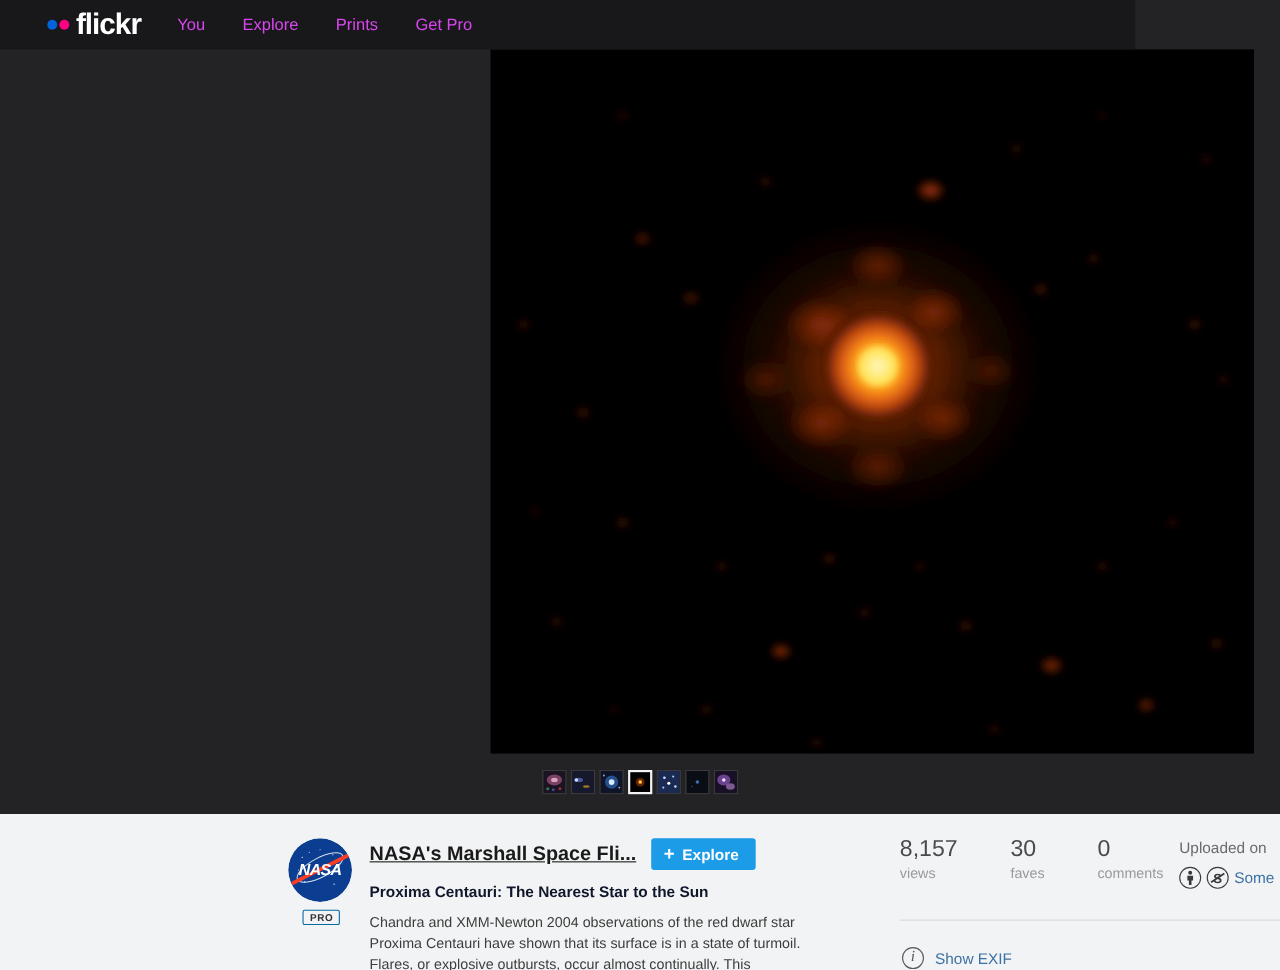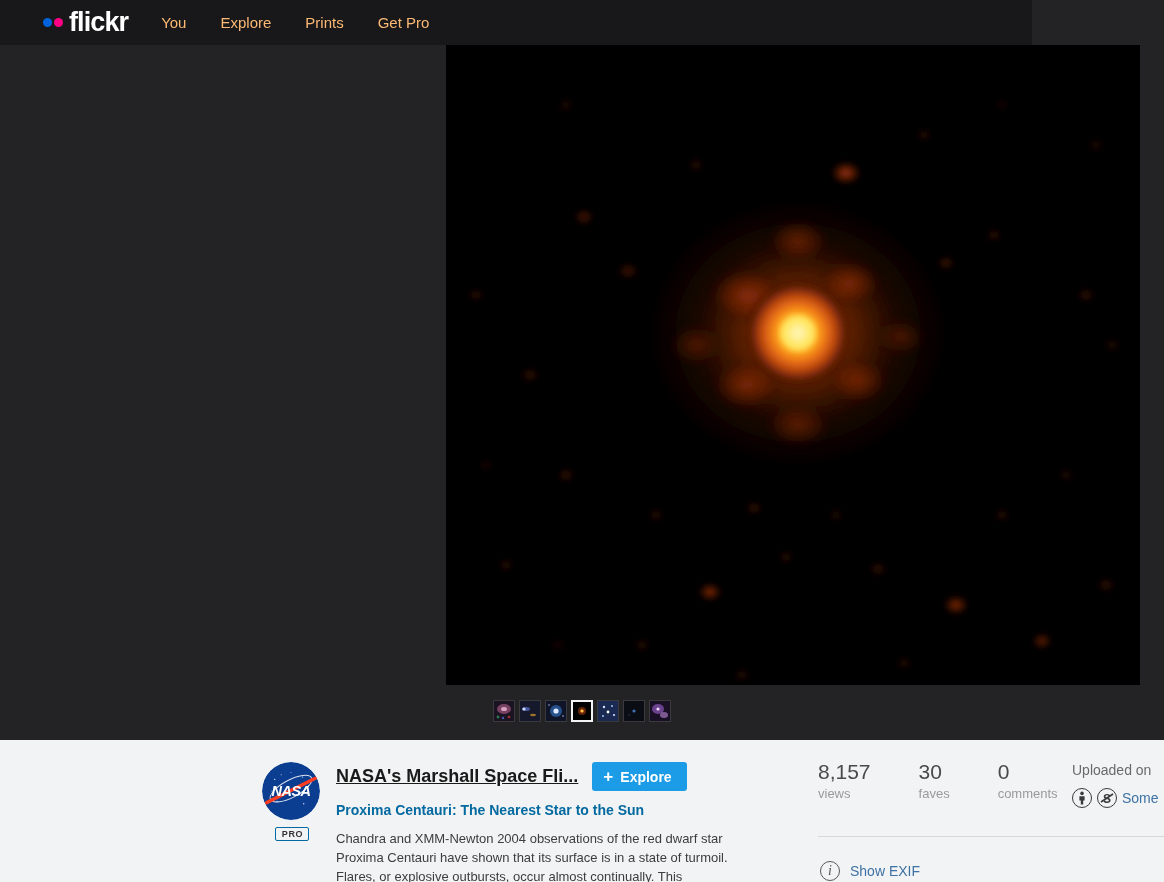--- a/index.html
+++ b/index.html
@@ -52,21 +52,21 @@
     font-weight: bold;
     letter-spacing: -0.9px;
     line-height: 27px;
   }
   .nav {
     display: flex;
     align-items: center;
     margin-left: 33px;
   }
   .nav-item {
-    color: #fdba74;
+    color: #d946ef;
     font-size: 15px;
     margin-right: 34px;
     cursor: pointer;
     white-space: nowrap;
   }
   .nav-item:last-child { margin-right: 0; text-align: center; }
 
   
   .stage {
     position: absolute;
@@ -194,21 +194,21 @@
   .follow-plus {
     font-size: 17px;
     font-weight: bold;
     margin-right: 7px;
     line-height: 1;
   }
   .photo-title {
     margin-top: 11px;
     font-size: 14px;
     font-weight: bold;
-    color: #0369a1;
+    color: #0f172a;
     white-space: nowrap;
     cursor: pointer;
   }
   .photo-desc {
     margin-top: 11px;
     font-size: 13px;
     line-height: 19px;
     color: #3d3d3d;
     width: 425px;
   }

